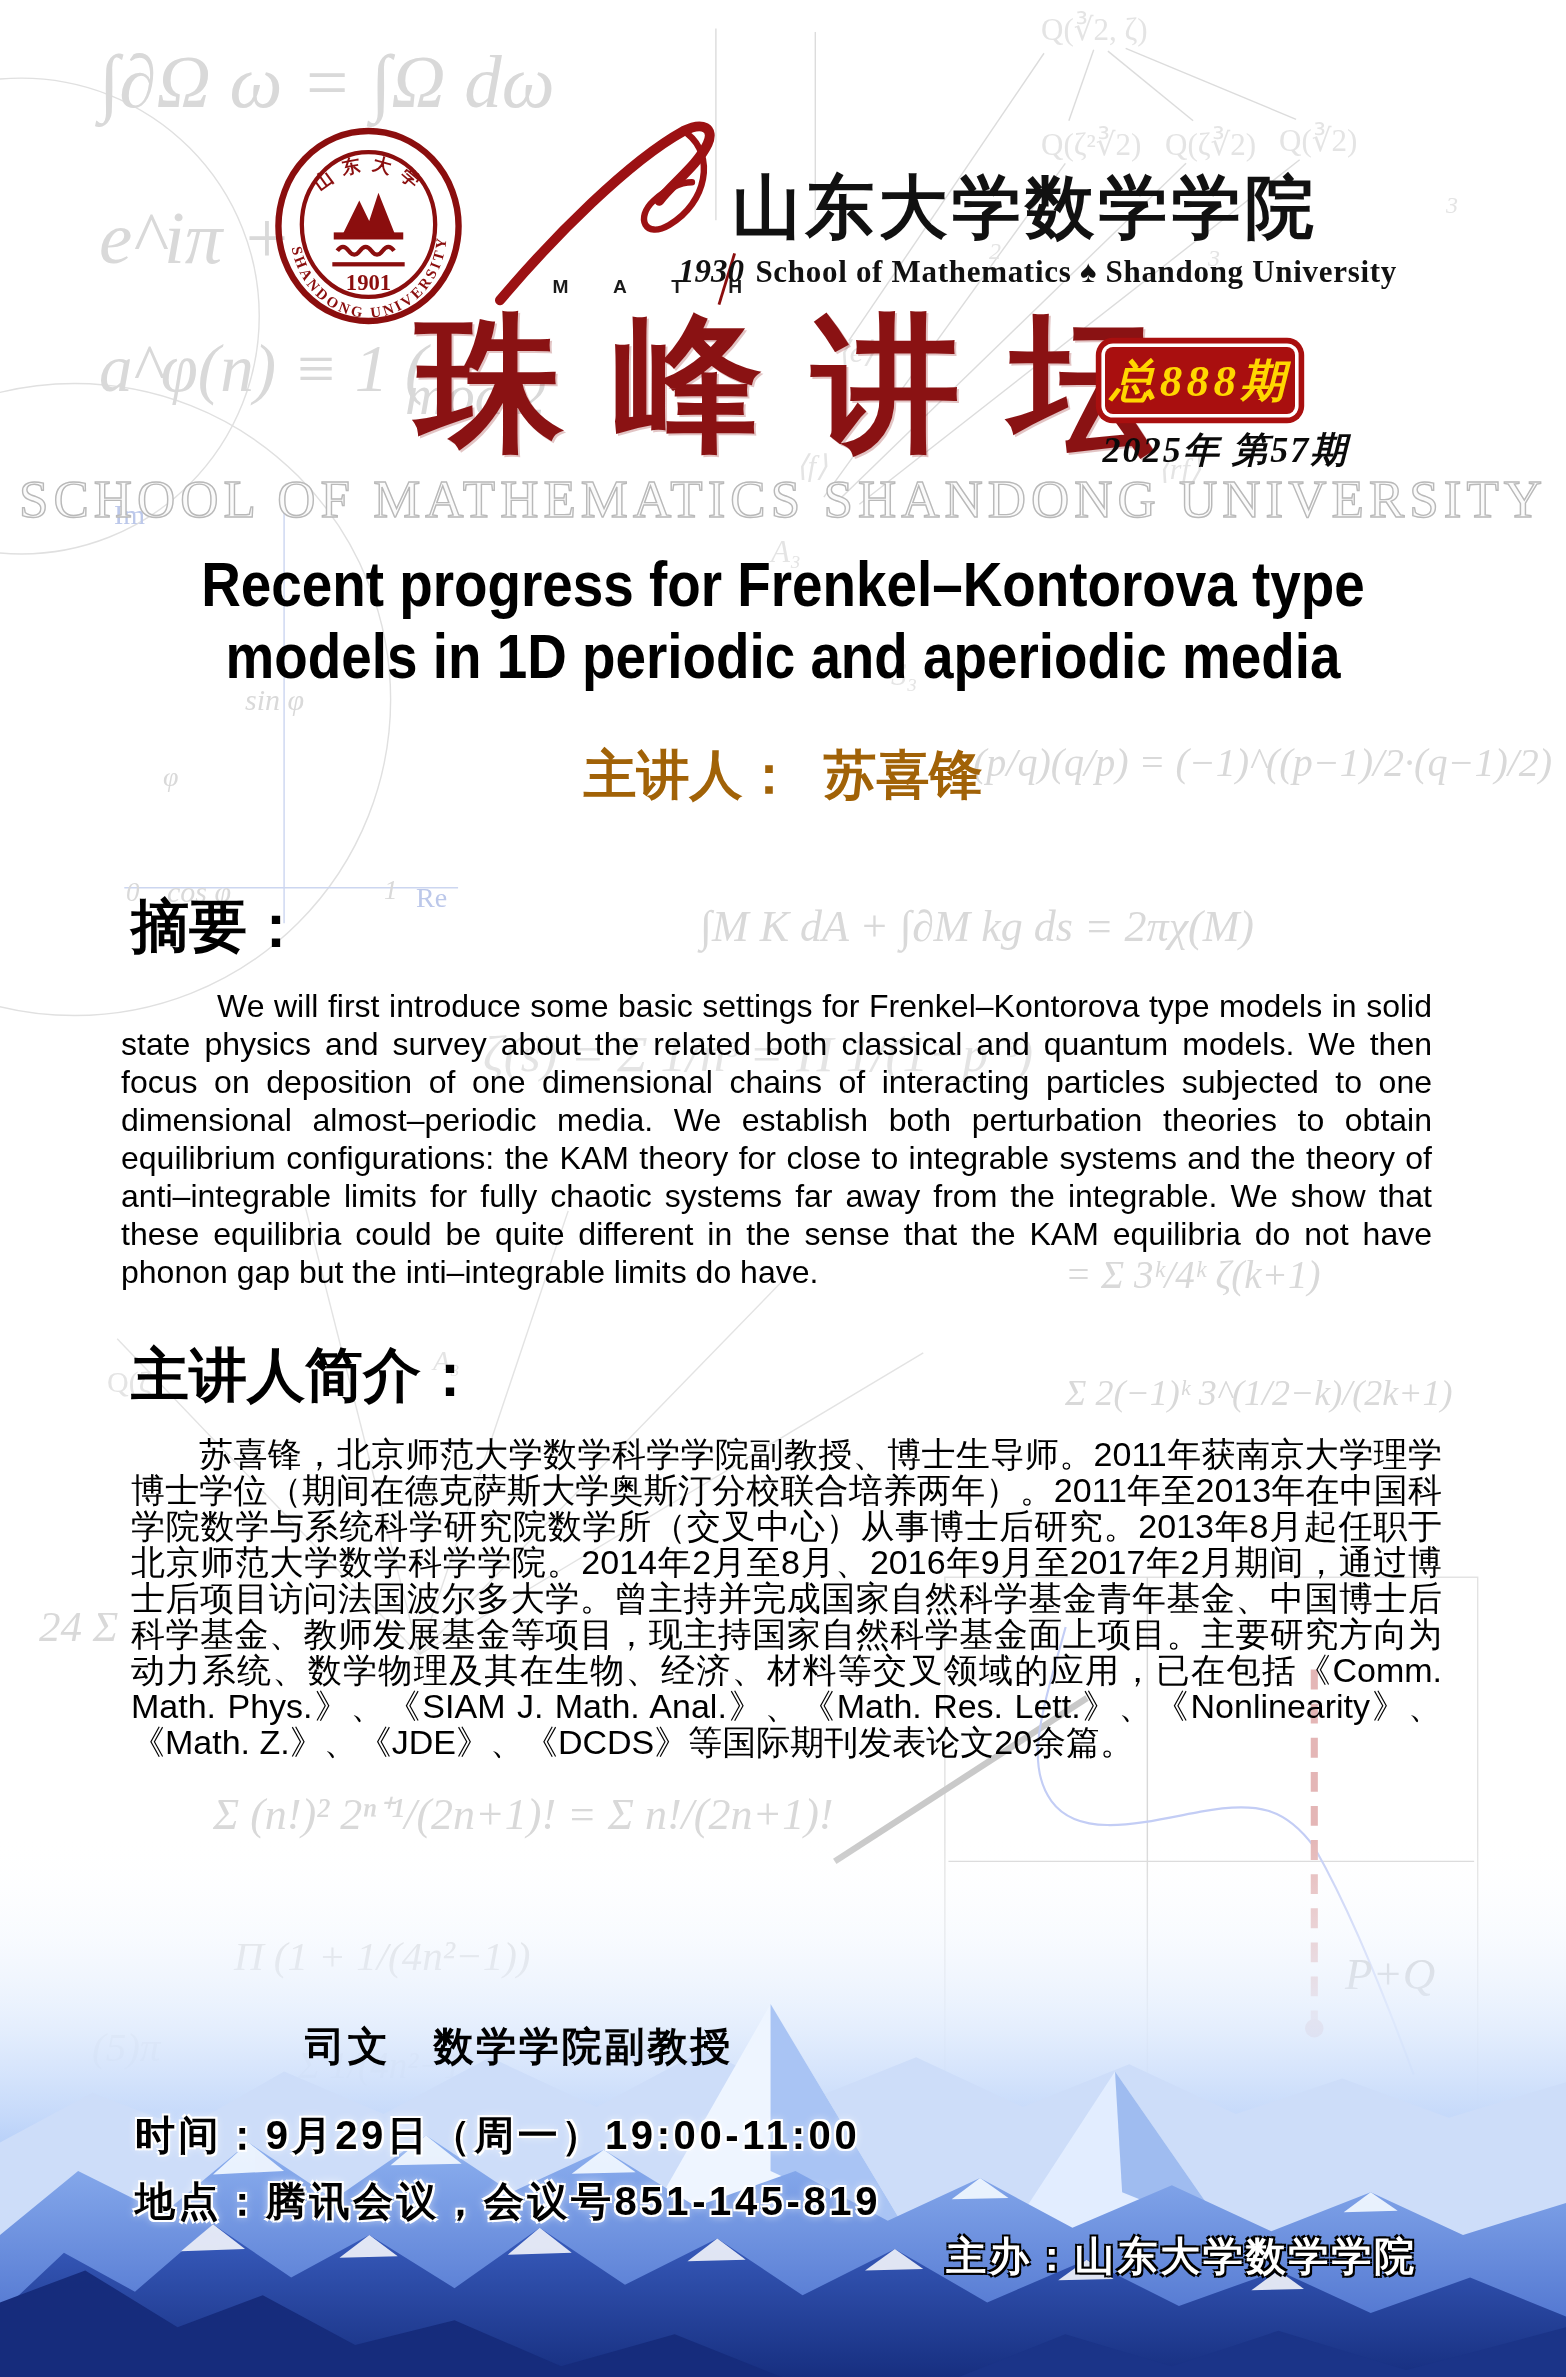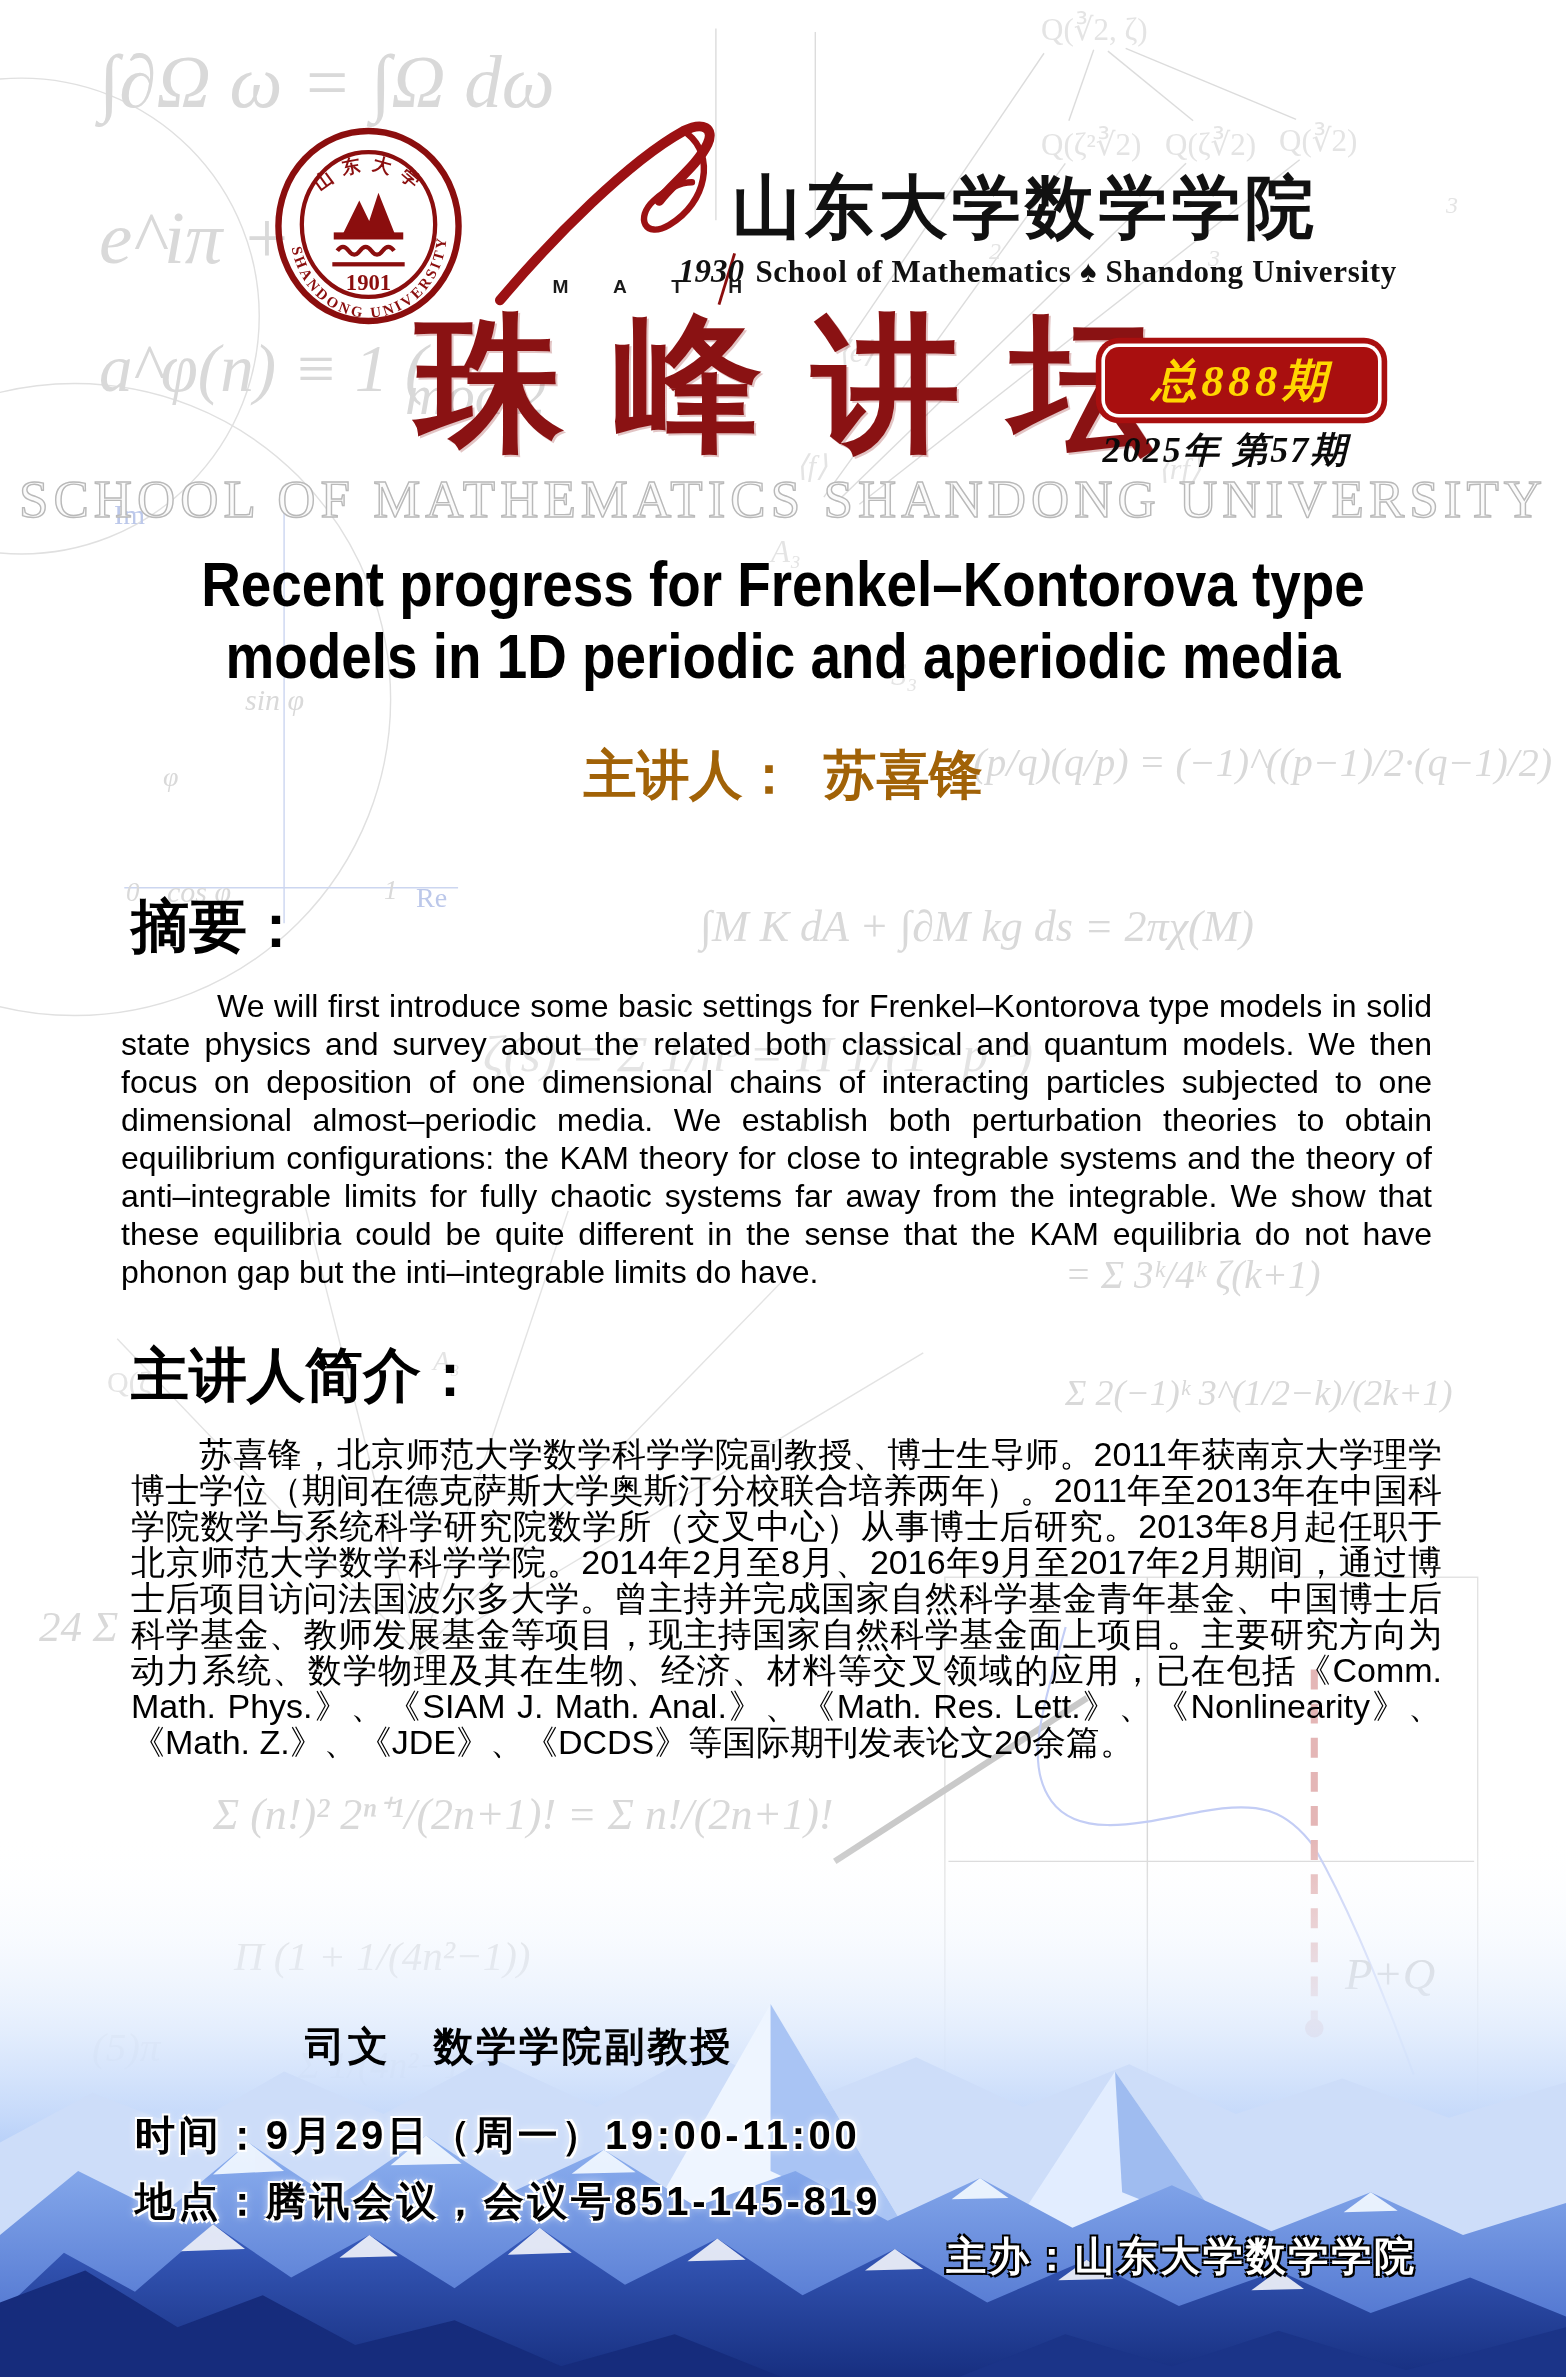--- a/index.html
+++ b/index.html
@@ -26,21 +26,21 @@
   .uni-cn{left:732px;top:162px;width:639px;font-family:"Liberation Serif",serif;
           font-weight:bold;font-size:69px;letter-spacing:4.3px;color:#111;white-space:nowrap;}
   .uni-en{left:678px;top:253px;width:696px;font-family:"Liberation Serif",serif;
           font-weight:bold;color:#111;white-space:nowrap;}
   .uni-en .yr{font-style:italic;font-size:33px;margin-right:11.4px;}
   .uni-en .en{font-size:31px;letter-spacing:0.7px;}
 
   .forum-title{left:416px;top:311px;font-family:"Liberation Serif",serif;font-weight:bold;
           font-size:148px;line-height:1;letter-spacing:50px;color:#8a1213;white-space:nowrap;
           text-shadow:2.1px 2.1px 0 rgba(138,18,19,.25);}
-  .badge{left:1105px;top:347px;width:273px;height:67px;background:#a90f0f;border-radius:14px;
+  .badge{left:1105px;top:347px;width:190px;height:67px;background:#a90f0f;border-radius:8px;
          box-shadow:0 0 0 3.6px #ffffff,0 0 0 9.2px #a90f0f;display:flex;align-items:center;
          justify-content:center;}
   .badge span{color:#ffd700;font-weight:900;font-style:italic;font-size:45px;letter-spacing:4.3px;
          font-family:"Liberation Serif",serif;white-space:nowrap;}
   .issue-line{left:1094px;top:426px;width:263px;text-align:center;font-weight:900;
          font-style:italic;font-size:36px;letter-spacing:2.1px;color:#0a0a0a;
          font-family:"Liberation Serif",serif;white-space:nowrap;}
 
   .banner{left:0;top:469px;width:1566px;text-align:center;font-family:"Liberation Serif",serif;
          font-size:53px;letter-spacing:5px;color:#fbfbfb;-webkit-text-stroke:1.4px #b9b9b9;

